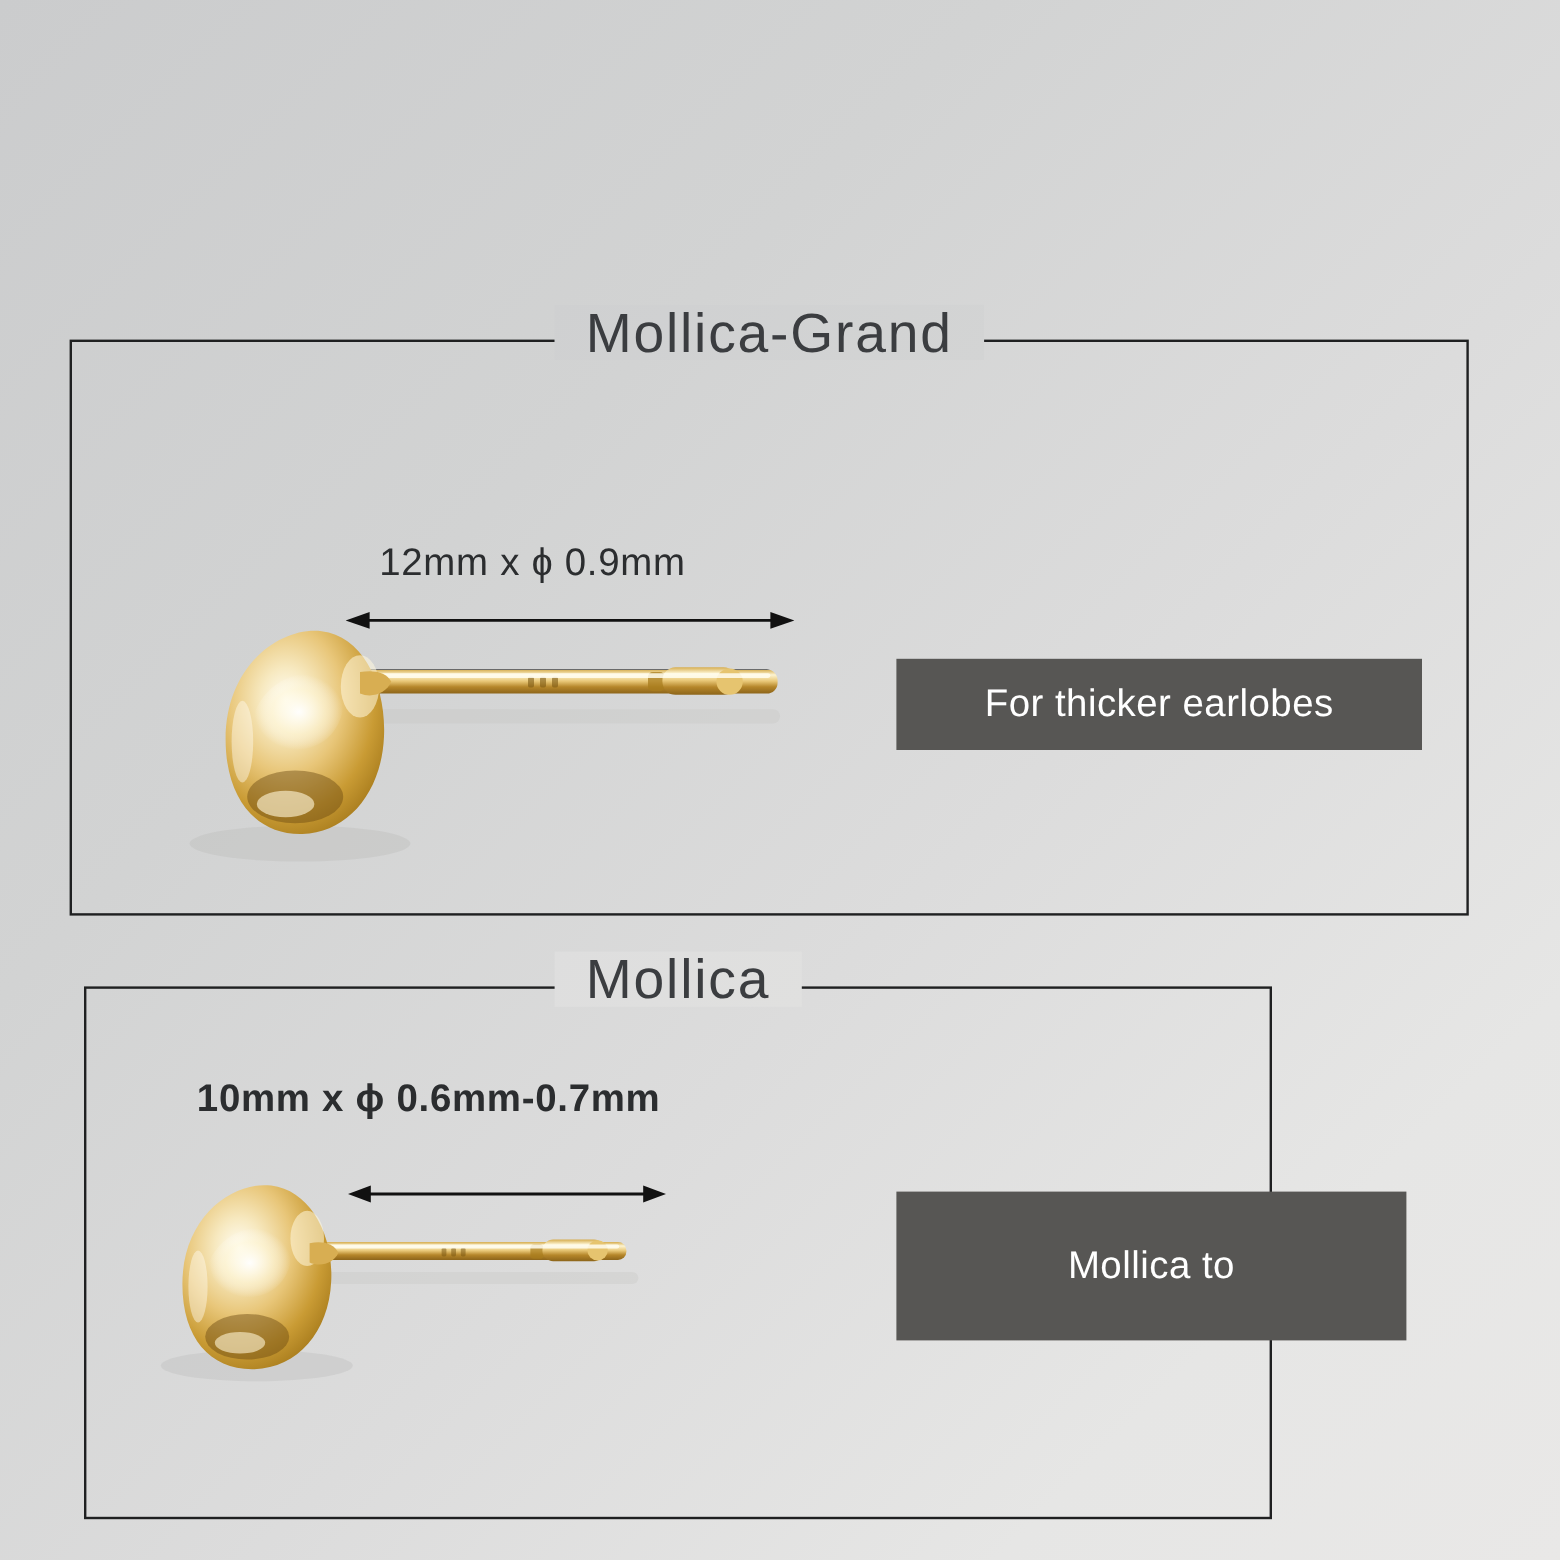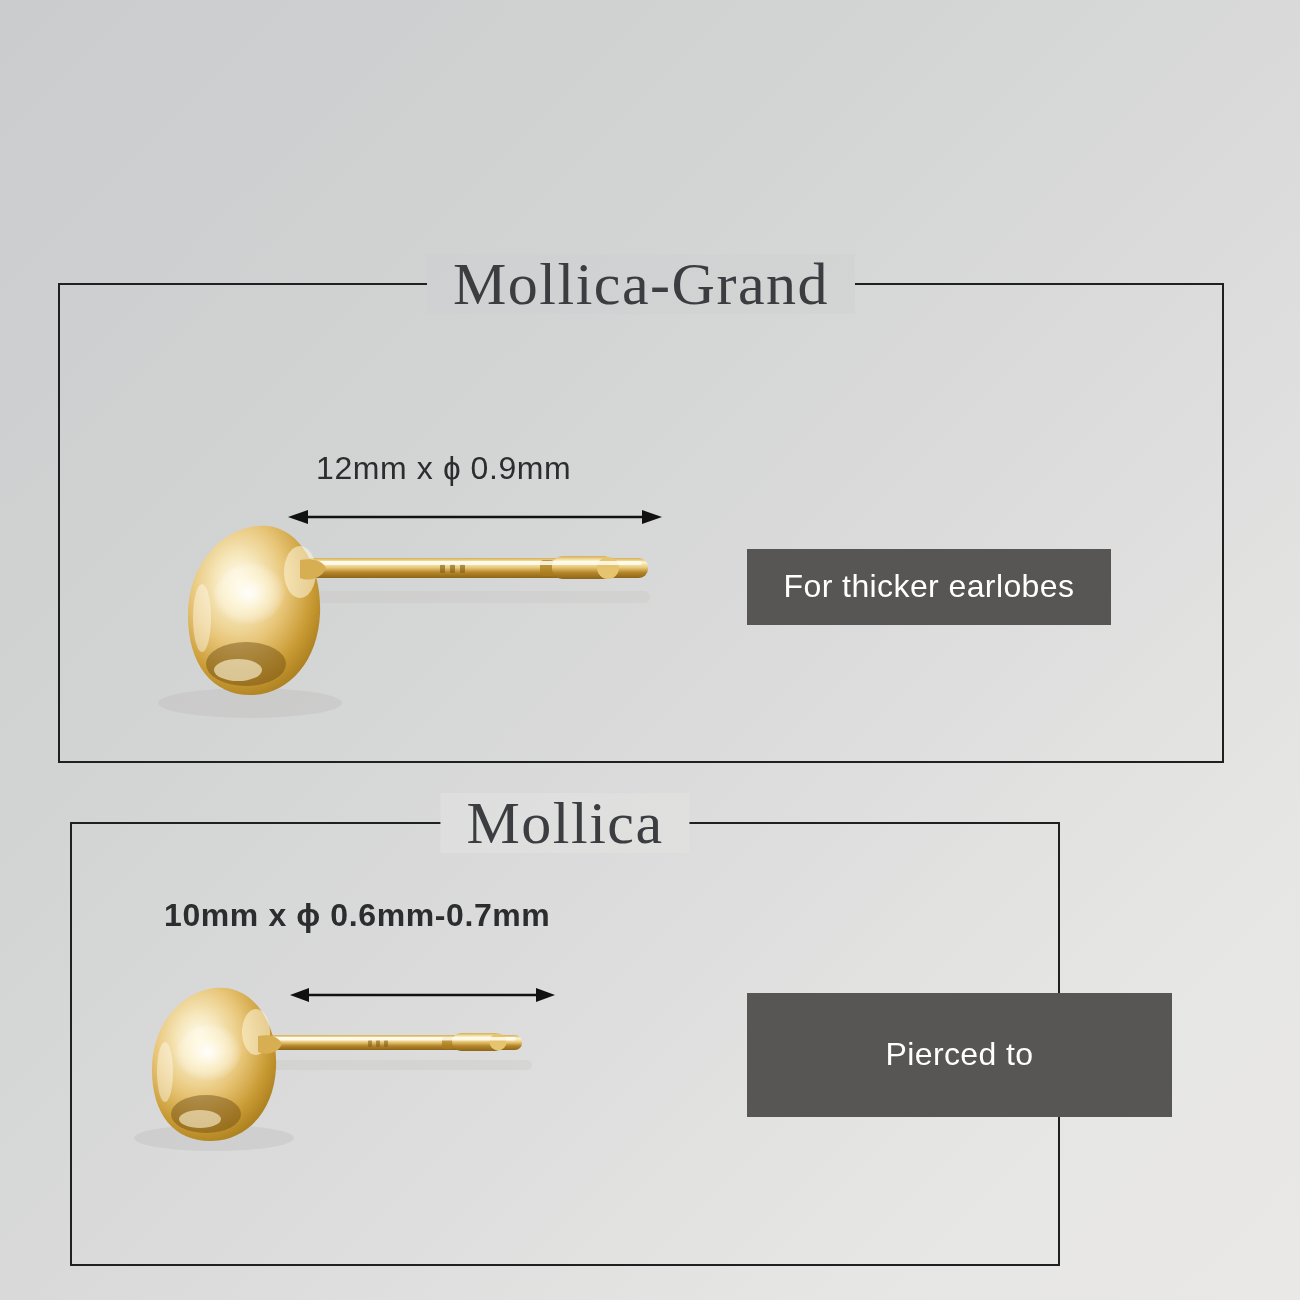--- a/index.html
+++ b/index.html
@@ -51,22 +51,22 @@
 
   #panel-grand  { left:58px;  top:283px; width:1166px; height:480px; }
   #panel-mollica{ left:70px;  top:822px; width:990px; height:444px; }
 
   .panel-title {
     position:absolute;
     top:-31px;
     left:50%;
     transform:translateX(-50%);
     padding:0 26px;
-    font-family:Liberation Serif, serif;
-    font-size:60px;
+    font-family:Liberation Sans, sans-serif;
+    font-size:46px;
     color:#3b3d40;
     letter-spacing:1.5px;
     white-space:nowrap;
     line-height:1;
   }
   #panel-grand .panel-title   { background:linear-gradient(135deg,#cfd0d1,#d3d4d4); }
   #panel-mollica .panel-title { background:linear-gradient(135deg,#dedede,#e0e0df); }
 
   
   .post-size-line {
@@ -109,21 +109,21 @@
     color:#ffffff;
     display:flex;
     flex-direction:column;
     align-items:center;
     justify-content:center;
     text-align:center;
     font-weight:300;
     letter-spacing:0.4px;
     line-height:1.42;
   }
-  #badge-grand   { left:747px; top:549px; width:364px; height:76px;  font-size:32px; }
+  #badge-grand   { left:747px; top:549px; width:438px; height:76px;  font-size:32px; }
   #badge-mollica { left:747px; top:993px; width:425px; height:124px; font-size:32px; }
 </style>
 </head>
 <body>
 
 <div class="page">
 
 
   <div class="panel" id="panel-grand">
 
@@ -269,16 +269,16 @@
                C 96 118 68 116 57 103 Z" fill="url(#shineM)"></path>
       <ellipse cx="84" cy="146" rx="35" ry="19" fill="#6b4a12" opacity="0.45"></ellipse>
       <ellipse cx="78" cy="151" rx="21" ry="9" fill="#fbf0cf" opacity="0.62"></ellipse>
       <ellipse cx="134" cy="64" rx="14" ry="23" fill="#fff8de" opacity="0.55"></ellipse>
       <ellipse cx="43" cy="104" rx="8" ry="30" fill="#fffaf0" opacity="0.45"></ellipse>
       <path d="M 136 68 C 147 66 156 68 160 76 C 156 85 145 88 136 84 Z" fill="#d8ae52"></path>
     </svg>
   </div>
 
   <div class="badge" id="badge-mollica">
-    <span>Pierced to</span>
+    <span>Mollica to</span>
   </div>
 
 </div>
 
 </body></html>

